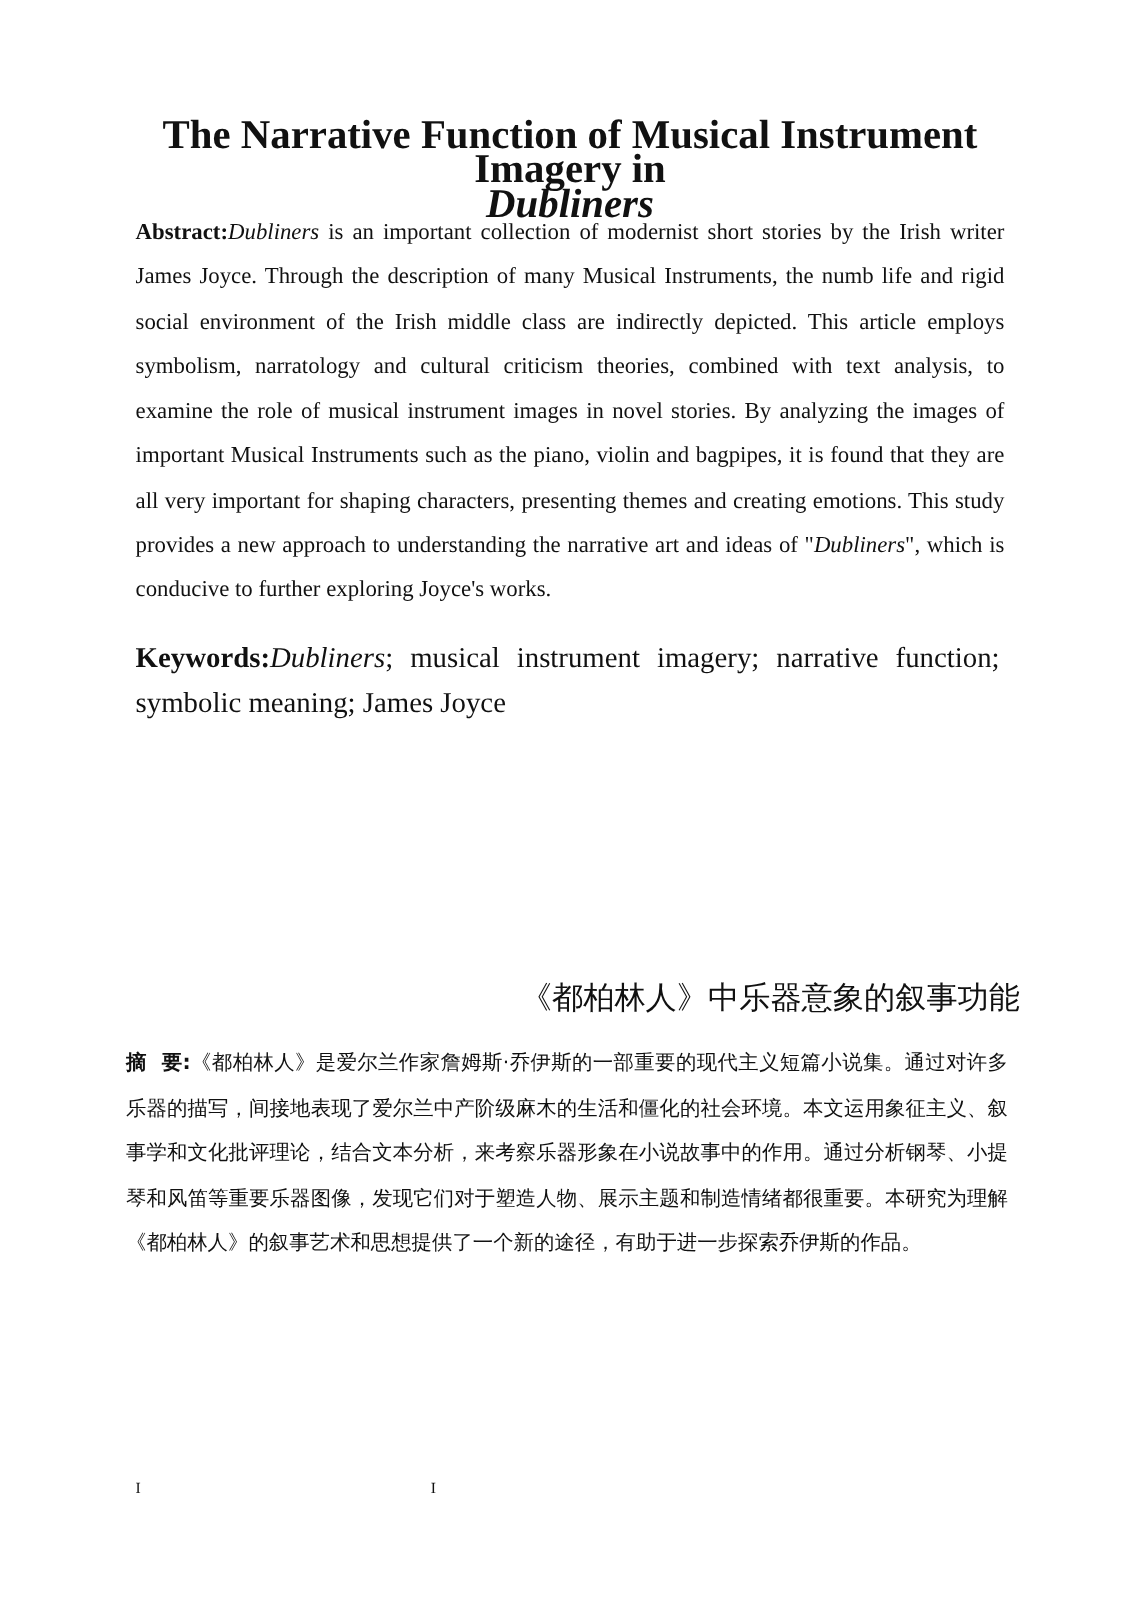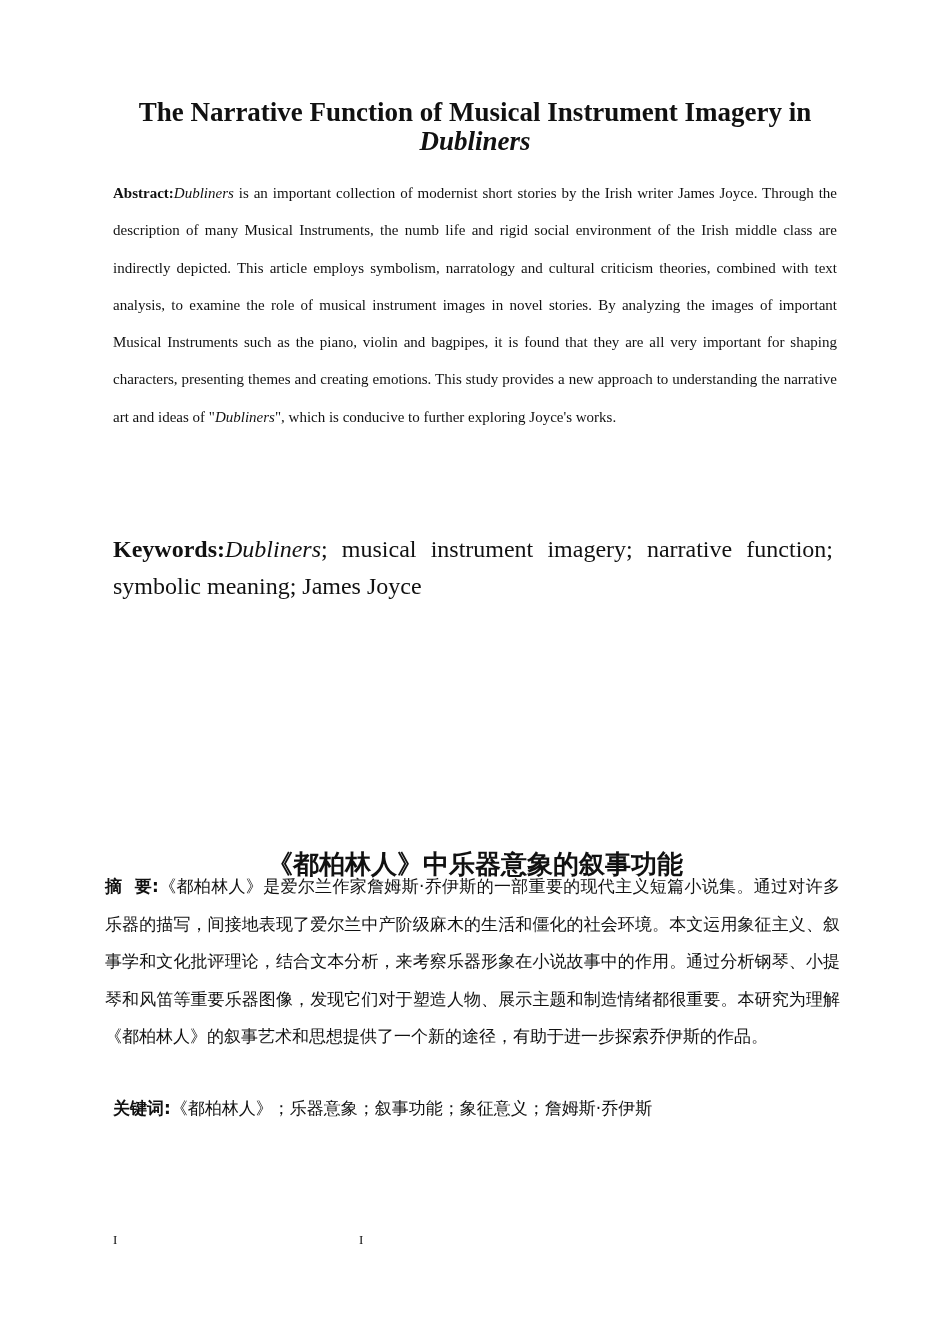--- a/index.html
+++ b/index.html
@@ -1,23 +1,23 @@
 <!DOCTYPE html>
 <html><head>
 <meta charset="utf-8">
 <style>
   html, body { margin: 0; padding: 0; background: #ffffff; }
   body { width: 950px; height: 1344px; position: relative; overflow: hidden; color: #111; font-family: "Liberation Serif", "DejaVu Serif", serif; }
   .page { position: absolute; left: 0; top: 0; width: 950px; height: 1344px; }
-  .en-title { position: absolute; left: 100px; top: 98px; width: 750px; text-align: center; font-weight: bold; font-size: 27px; line-height: 29px; }
+  .en-title { position: absolute; left: 100px; top: 98px; width: 750px; text-align: center; font-weight: bold; font-size: 34px; line-height: 29px; }
   .en-title i { font-style: italic; }
-  .en-abstract { position: absolute; left: 113px; top: 175px; width: 724px; font-size: 15px; line-height: 37.3px; text-align: justify; }
+  .en-abstract { position: absolute; left: 113px; top: 175px; width: 724px; font-size: 19px; line-height: 37.3px; text-align: justify; }
   .label-bold { font-weight: bold; }
   .en-keywords { position: absolute; left: 113px; top: 531px; width: 720px; font-size: 24px; line-height: 37px; text-align: justify; }
-  .zh-title { position: absolute; left: 100px; top: 812px; width: 750px; text-align: center; font-family: "DejaVu Sans", sans-serif; font-weight: bold; font-size: 26px; line-height: 40px; margin-top: 32px; }
+  .zh-title { position: absolute; left: 100px; top: 812px; width: 750px; text-align: right; font-family: "DejaVu Sans", sans-serif; font-weight: normal; font-size: 26px; line-height: 40px; }
   .zh-abstract { position: absolute; left: 105px; top: 868px; width: 735px; font-family: "DejaVu Sans", sans-serif; font-size: 17px; line-height: 37.6px; text-align: justify; }
   .zh-keywords { position: absolute; left: 113px; top: 1090px; width: 730px; font-family: "DejaVu Sans", sans-serif; font-size: 17px; line-height: 36px; }
   .footer-left { position: absolute; left: 113px; top: 1232px; font-size: 13px; }
   .footer-mid { position: absolute; left: 359px; top: 1232px; font-size: 13px; }
 </style>
 </head>
 <body>
 
 <div class="page">
 
@@ -33,20 +33,17 @@
   <div class="en-keywords">
     <span class="label-bold">Keywords:</span><i>Dubliners</i><span>; musical instrument imagery; narrative function; symbolic meaning; James Joyce</span>
   </div>
 
   <div class="zh-title">《都柏林人》中乐器意象的叙事功能</div>
 
   <div class="zh-abstract">
     <span class="label-bold" style="white-space:pre;">摘  要:</span><span>《都柏林人》是爱尔兰作家詹姆斯·乔伊斯的一部重要的现代主义短篇小说集。通过对许多乐器的描写，间接地表现了爱尔兰中产阶级麻木的生活和僵化的社会环境。本文运用象征主义、叙事学和文化批评理论，结合文本分析，来考察乐器形象在小说故事中的作用。通过分析钢琴、小提琴和风笛等重要乐器图像，发现它们对于塑造人物、展示主题和制造情绪都很重要。本研究为理解《都柏林人》的叙事艺术和思想提供了一个新的途径，有助于进一步探索乔伊斯的作品。</span>
   </div>
 
-  <div class="zh-keywords">
-    <span class="label-bold">关键词:</span><span>《都柏林人》；乐器意象；叙事功能；象征意义；詹姆斯·乔伊斯</span>
-  </div>
 
   <div class="footer-left">I</div>
   <div class="footer-mid">I</div>
 
 </div>
 
 </body></html>

